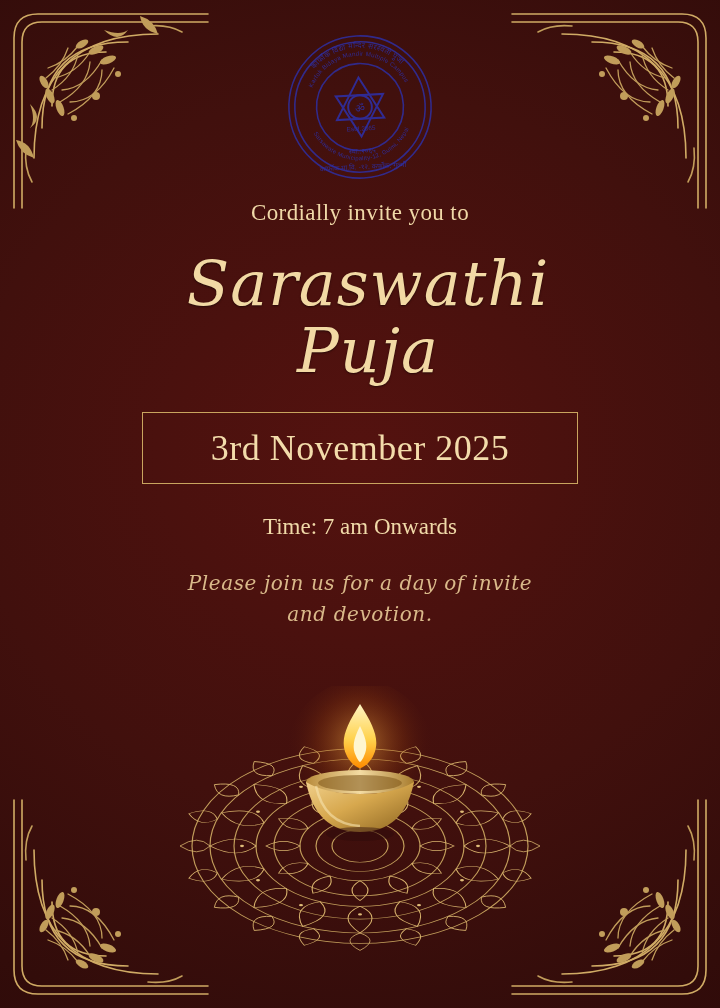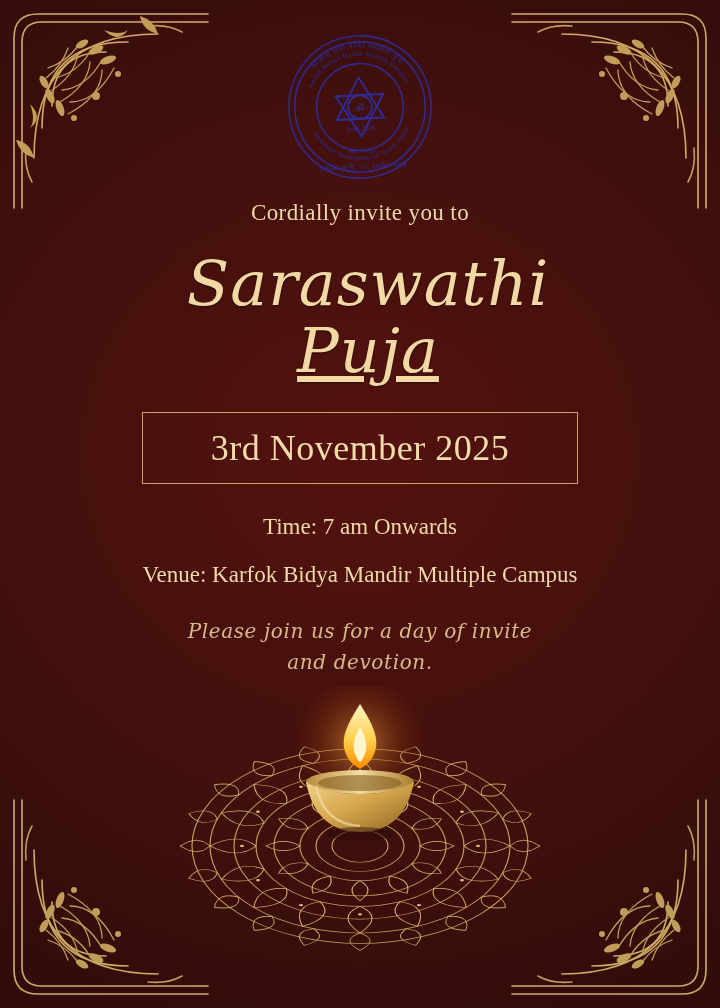--- a/index.html
+++ b/index.html
@@ -59,21 +59,21 @@
   .title {
     font-family: "DejaVu Serif", serif;
     font-style: italic;
     font-size: 62px;
     line-height: 1.02;
     color: #f2d9a4;
     letter-spacing: 1px;
     text-shadow: 0 1px 2px rgba(0,0,0,0.5);
     margin-left: 16px;
   }
-  .title .l2 { display: block; margin-top: 4px; text-decoration: underline; }
+  .title .l2 { display: block; margin-top: 4px; }
 
   .date-box {
     margin: 30px auto 0;
     width: 434px;
     height: 70px;
     border: 1px solid #c9a55f;
     display: flex;
     align-items: center;
     justify-content: center;
   }
@@ -313,21 +313,20 @@
     <div class="title">
       <span class="l1">Saraswathi</span>
       <span class="l2">Puja</span>
     </div>
 
     <div class="date-box">
       <span class="date-text">3rd November 2025</span>
     </div>
 
     <div class="time-line">Time: 7 am Onwards</div>
-    <div class="venue-line">Venue: Karfok Bidya Mandir Multiple Campus</div>
 
     <div class="note">
       <div>Please join us for a day of invite</div>
       <div>and  devotion.</div>
     </div>
   </div>
 
   <div class="mandala">
     <svg viewBox="0 0 430 250" xmlns="http://www.w3.org/2000/svg">
       <g transform="translate(215,130) scale(1,0.58)">

